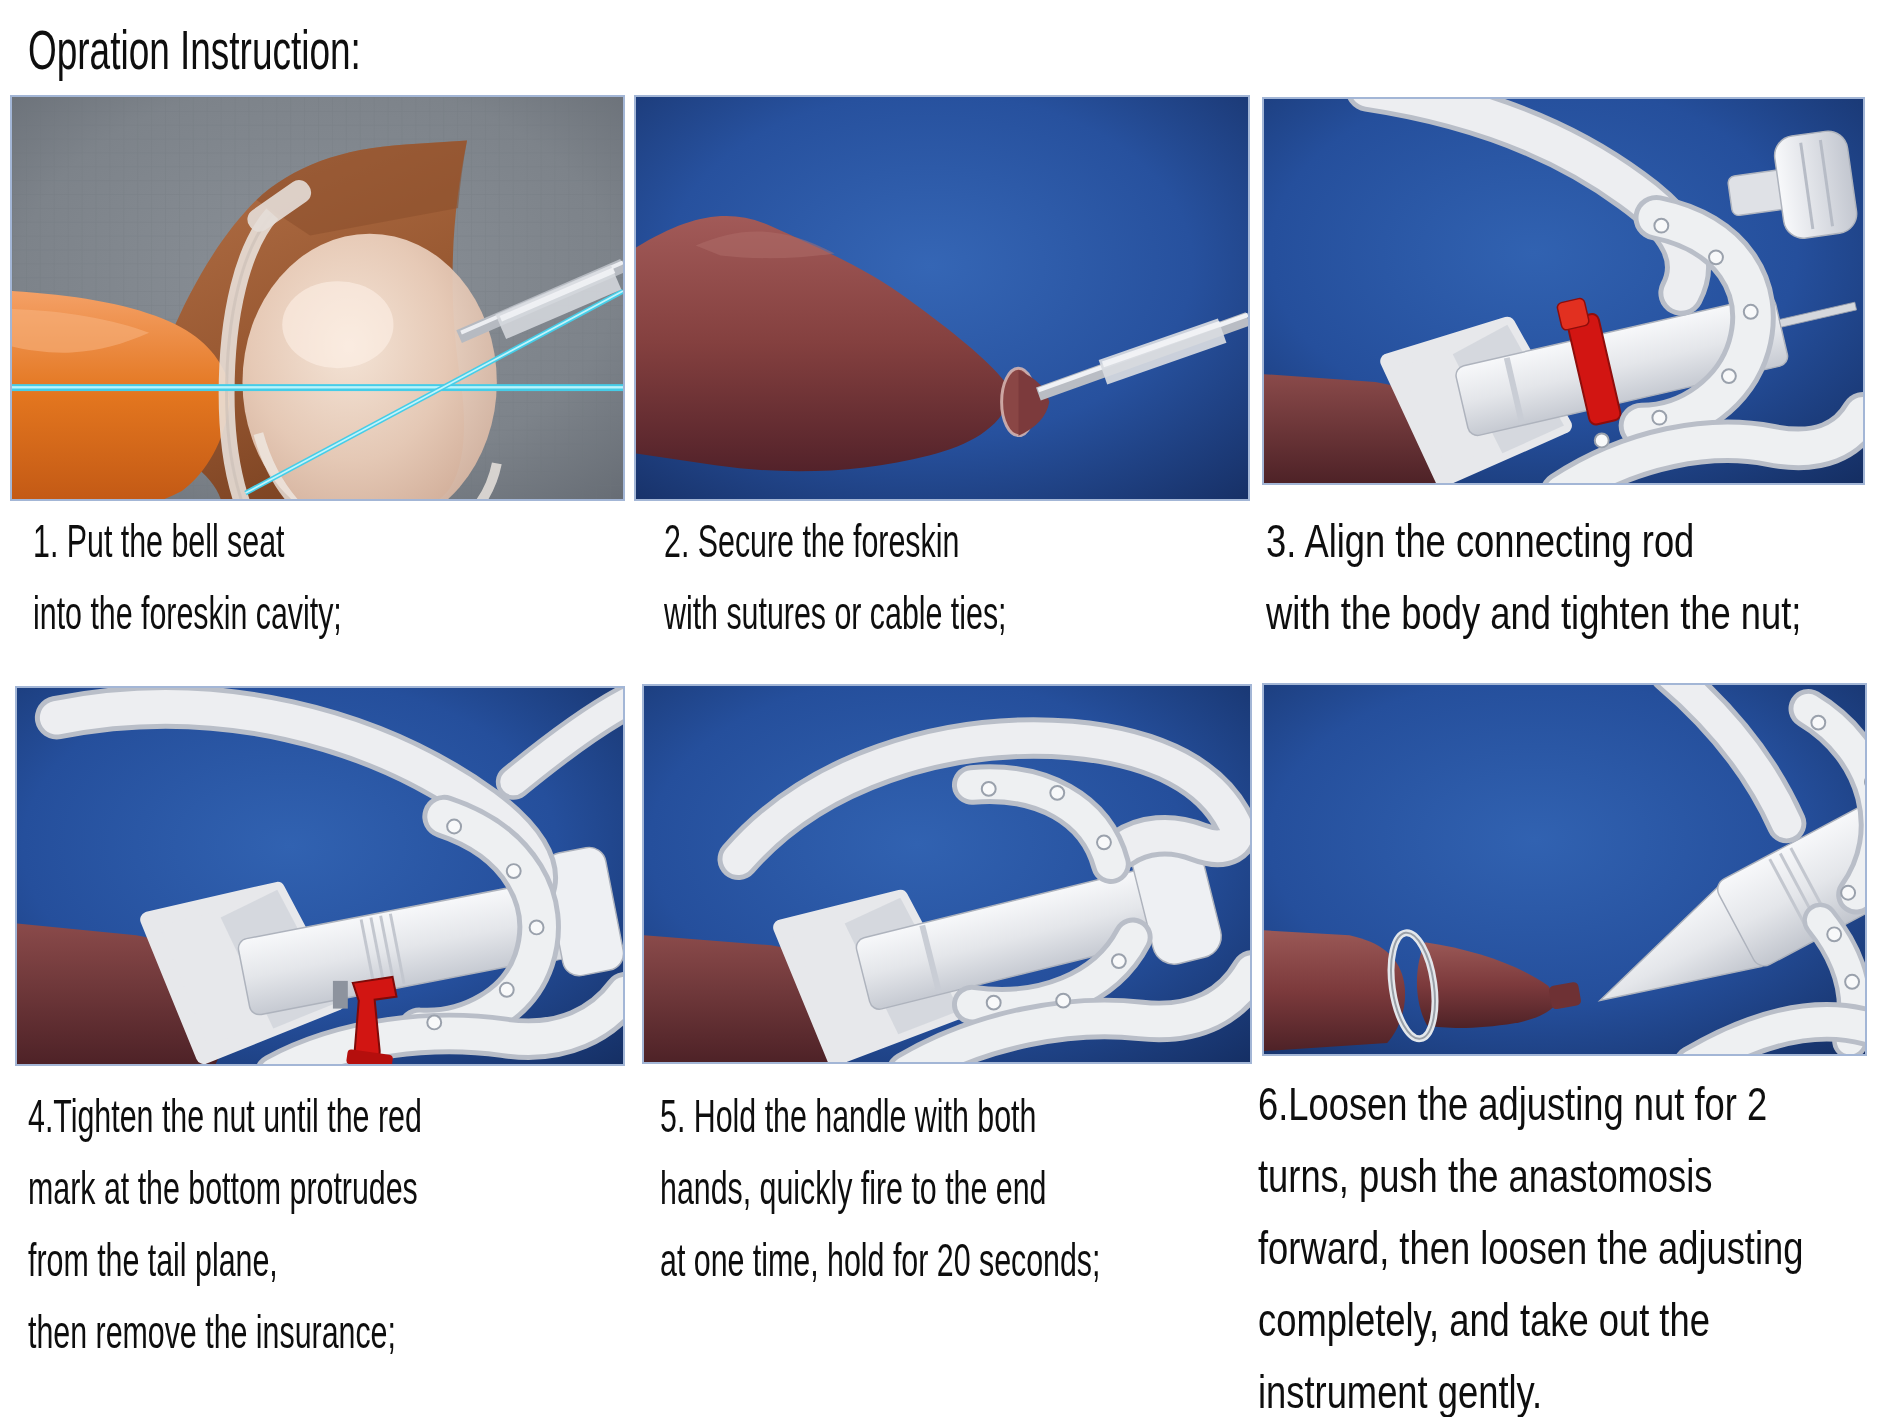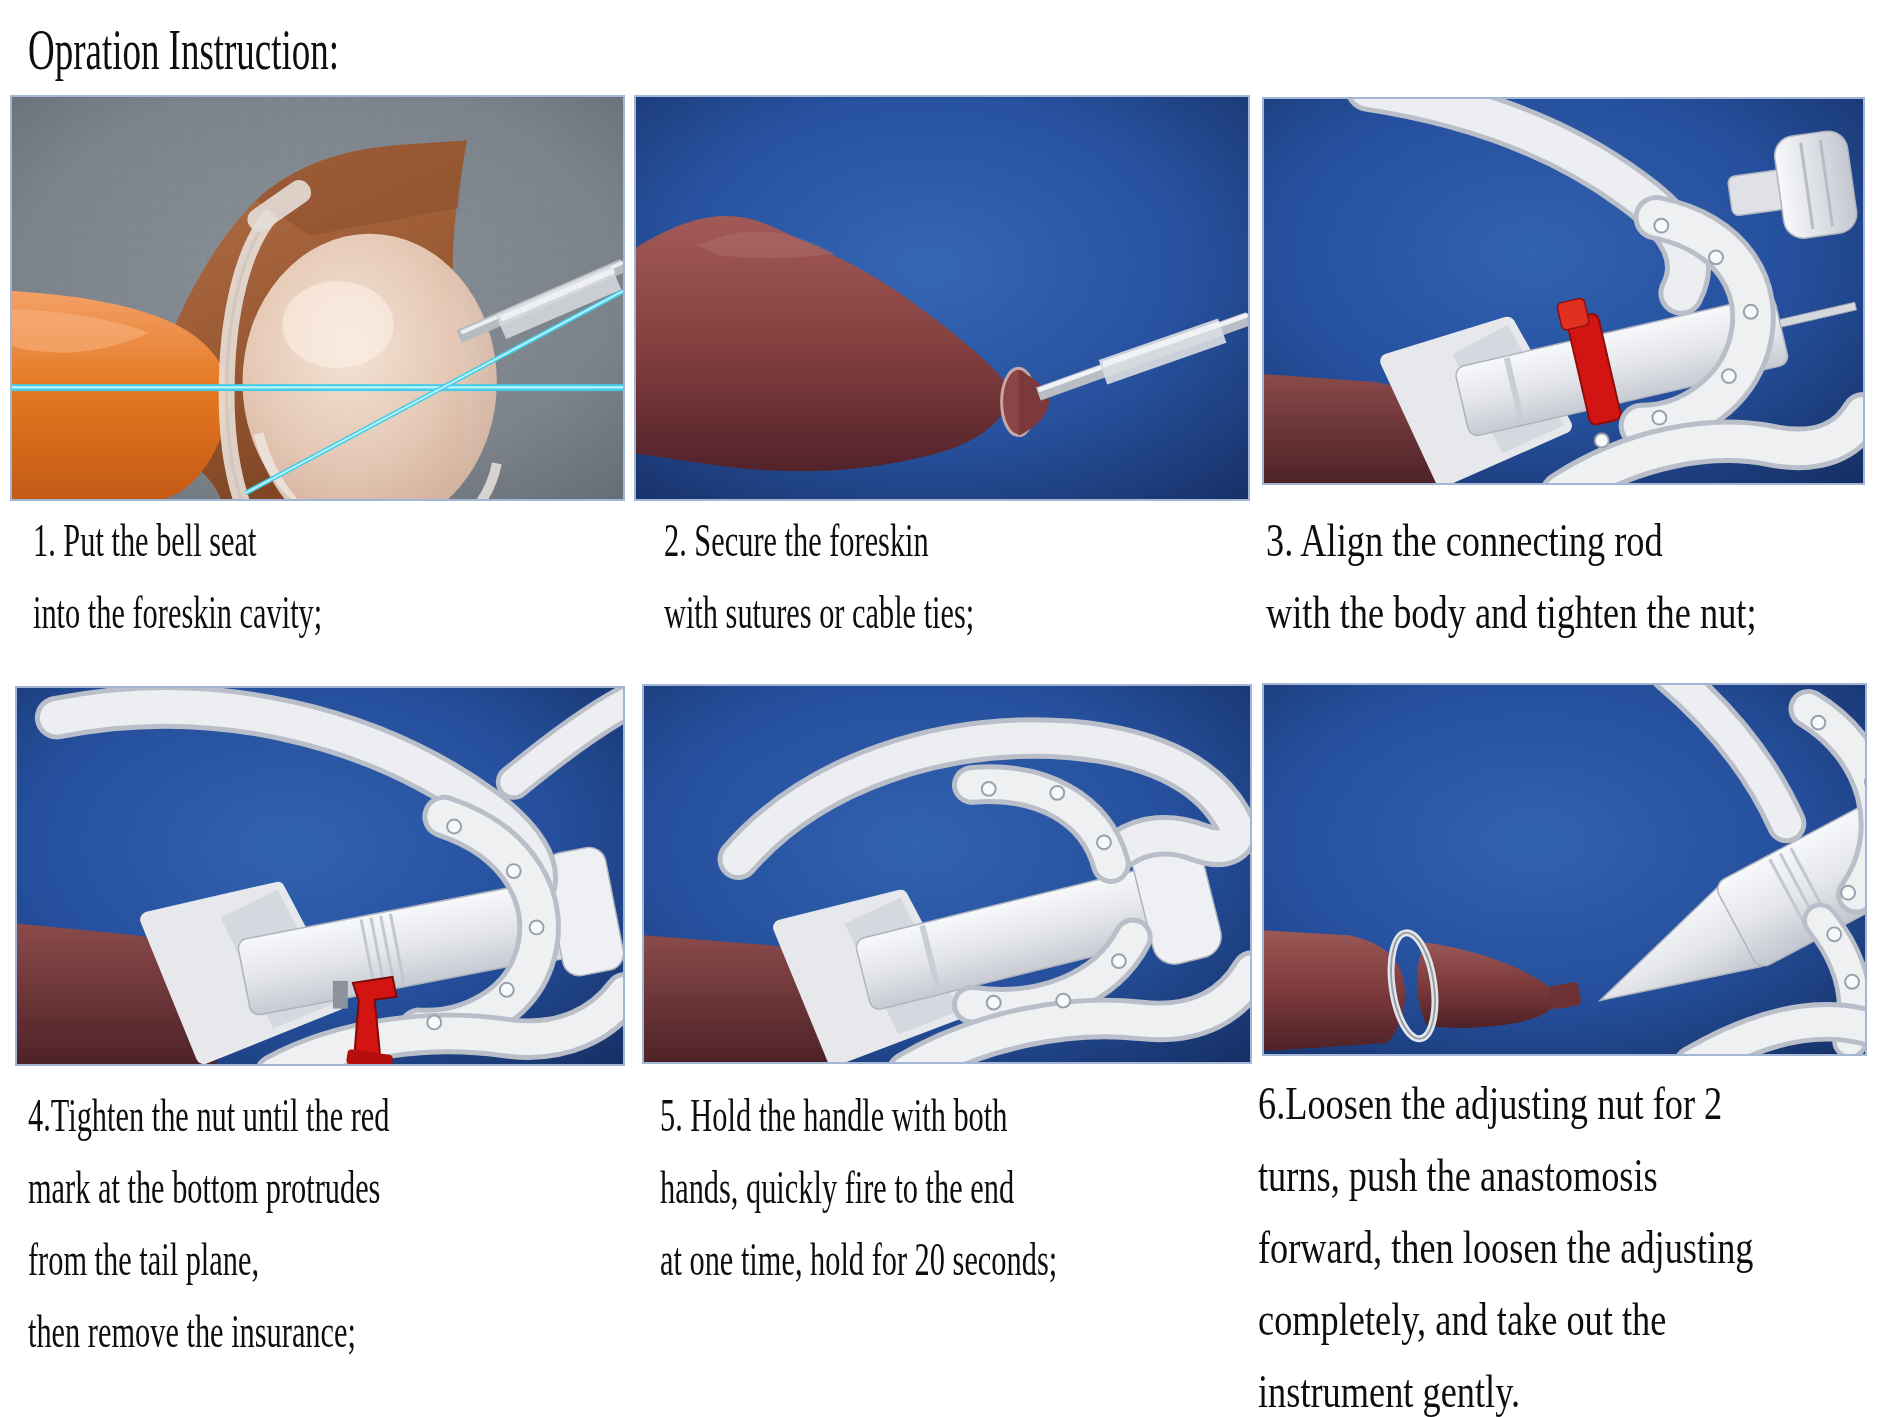--- a/index.html
+++ b/index.html
@@ -1,18 +1,18 @@
 <!DOCTYPE html>
 <html><head>
 <meta charset="utf-8">
 <style>
   html,body{margin:0;padding:0;background:#ffffff;}
   #page{
     position:relative;width:1890px;height:1417px;background:#ffffff;
-    overflow:hidden;font-family:Liberation Serif, serif;color:#0e0e0e;
+    overflow:hidden;font-family:Liberation Sans, sans-serif;color:#0e0e0e;
   }
   .title{
     position:absolute;left:28px;top:18px;font-size:56px;line-height:64px;
     font-weight:400;letter-spacing:0;white-space:nowrap;
     transform:scaleX(.66);transform-origin:0 0;
   }
   .art{
     position:absolute;border:2px solid rgba(186,200,224,.85);
     box-sizing:border-box;background:#24509c;
   }

